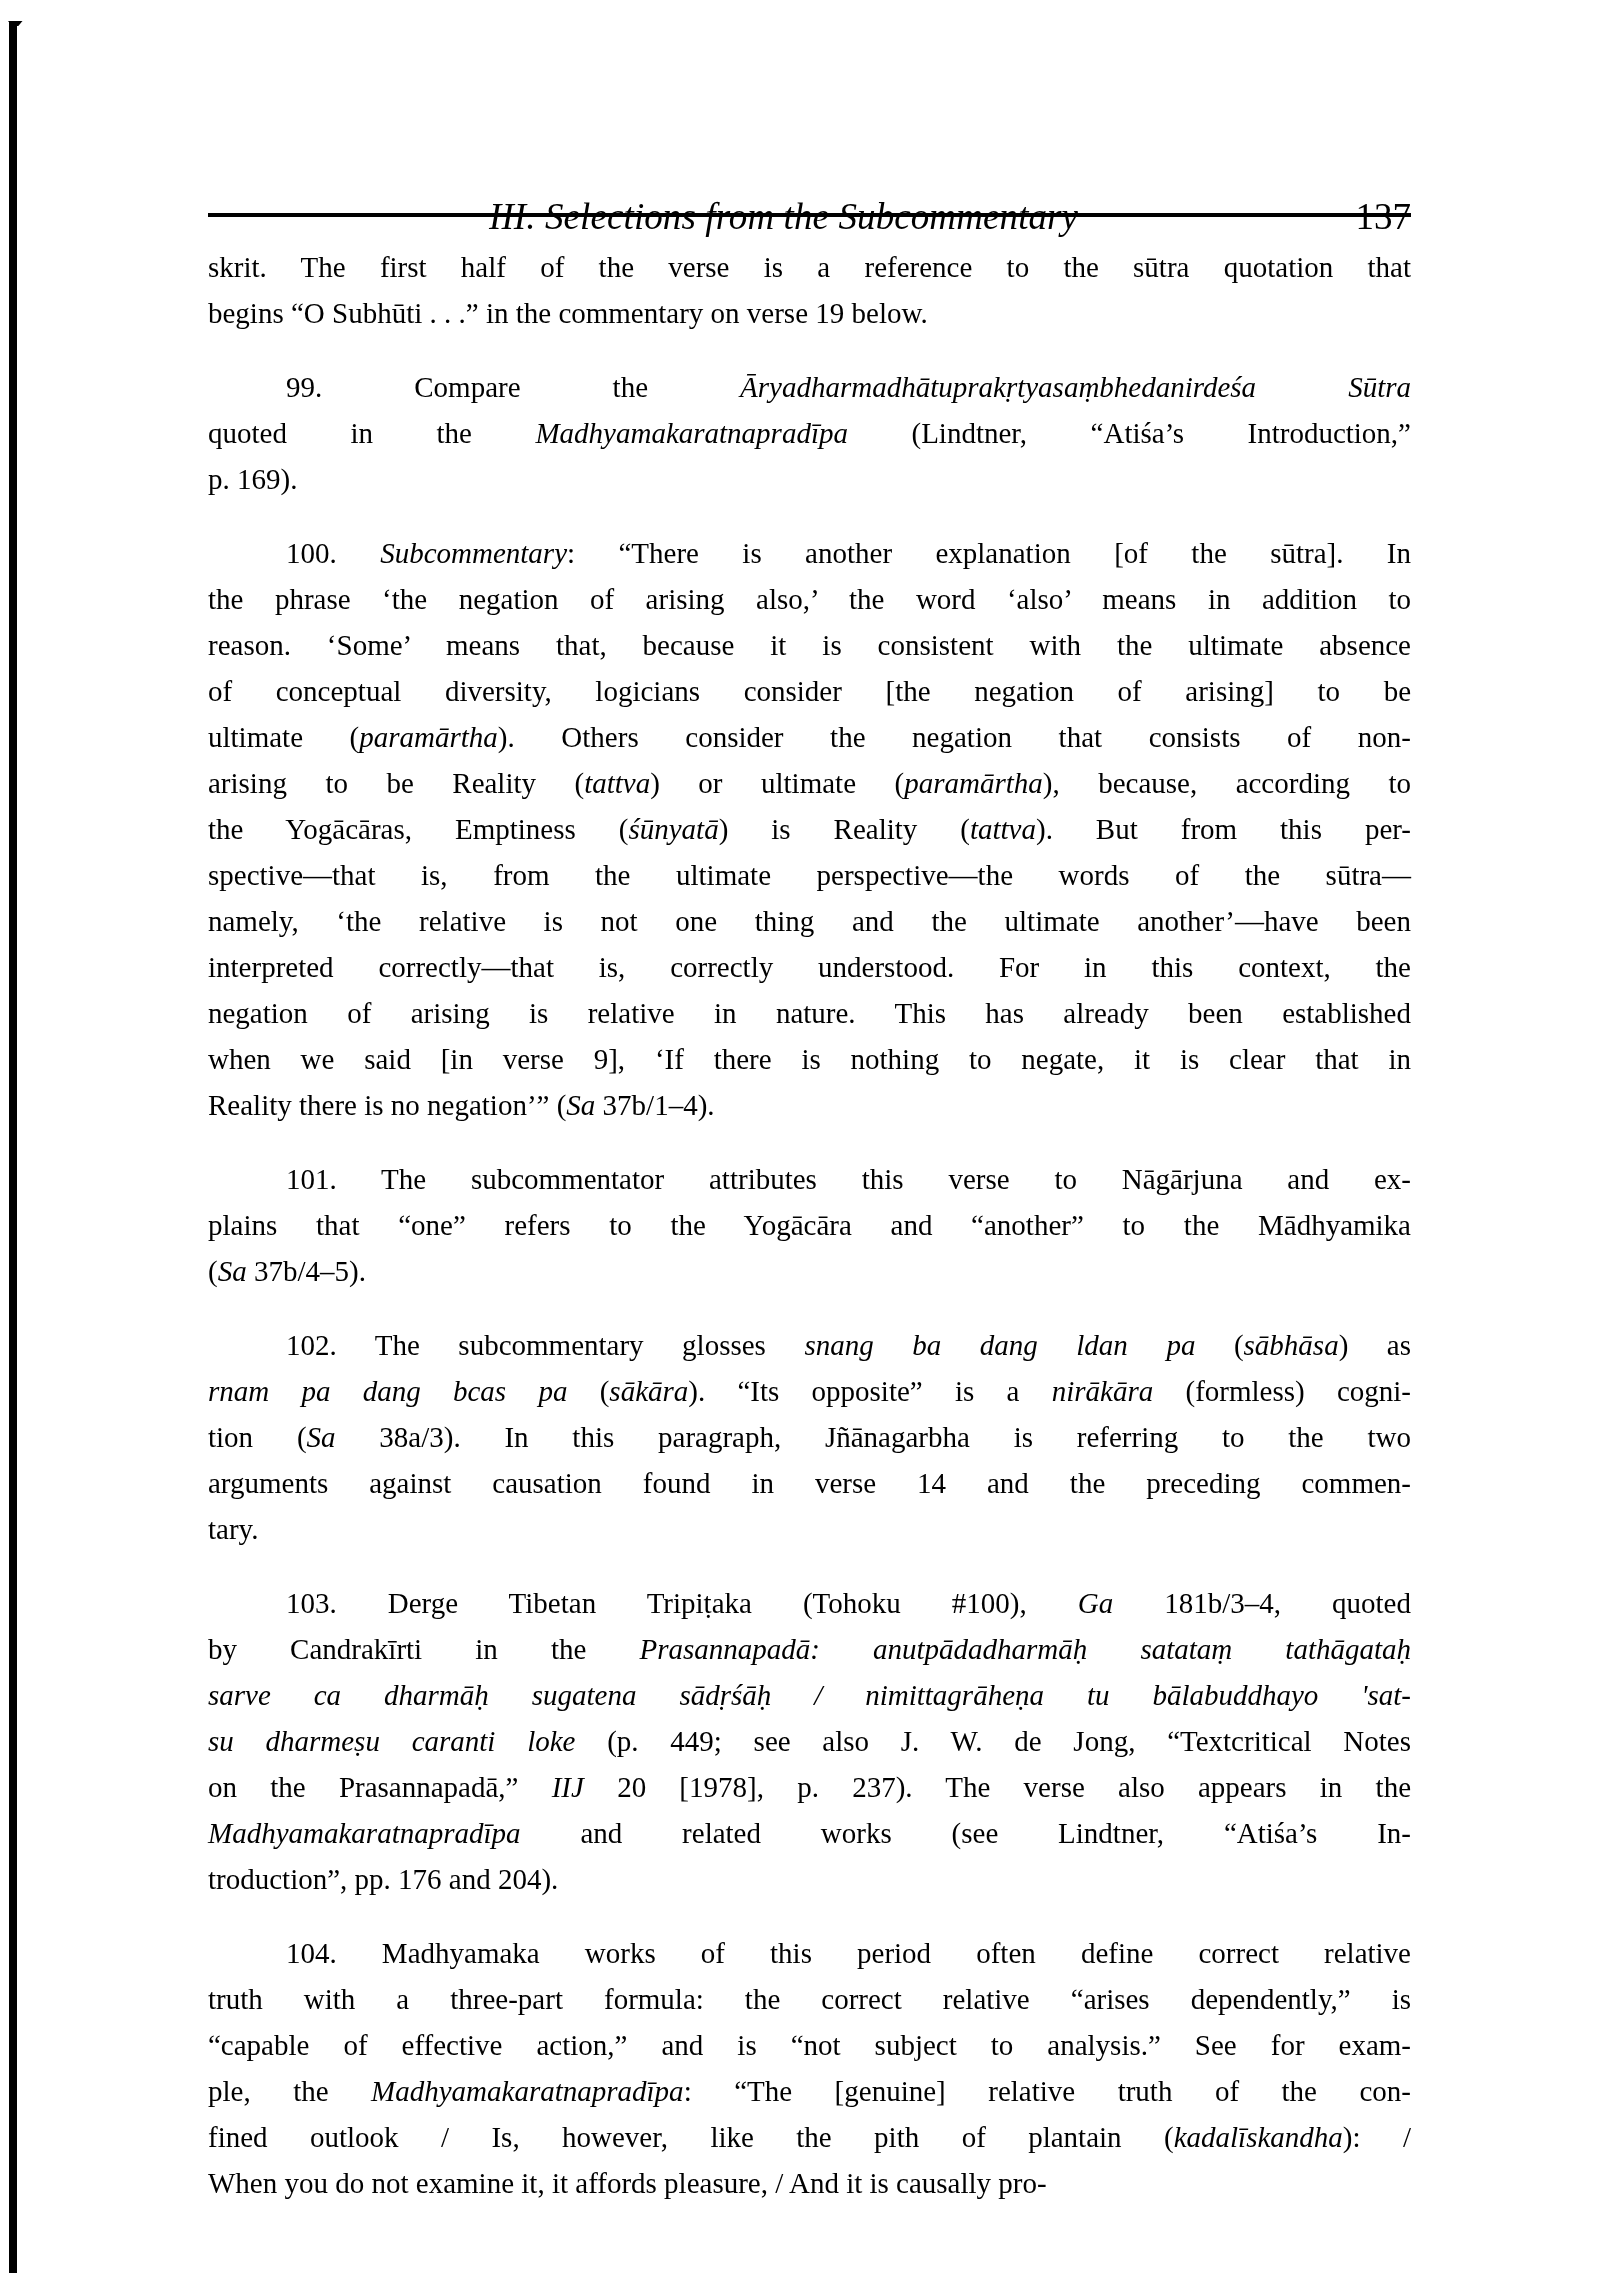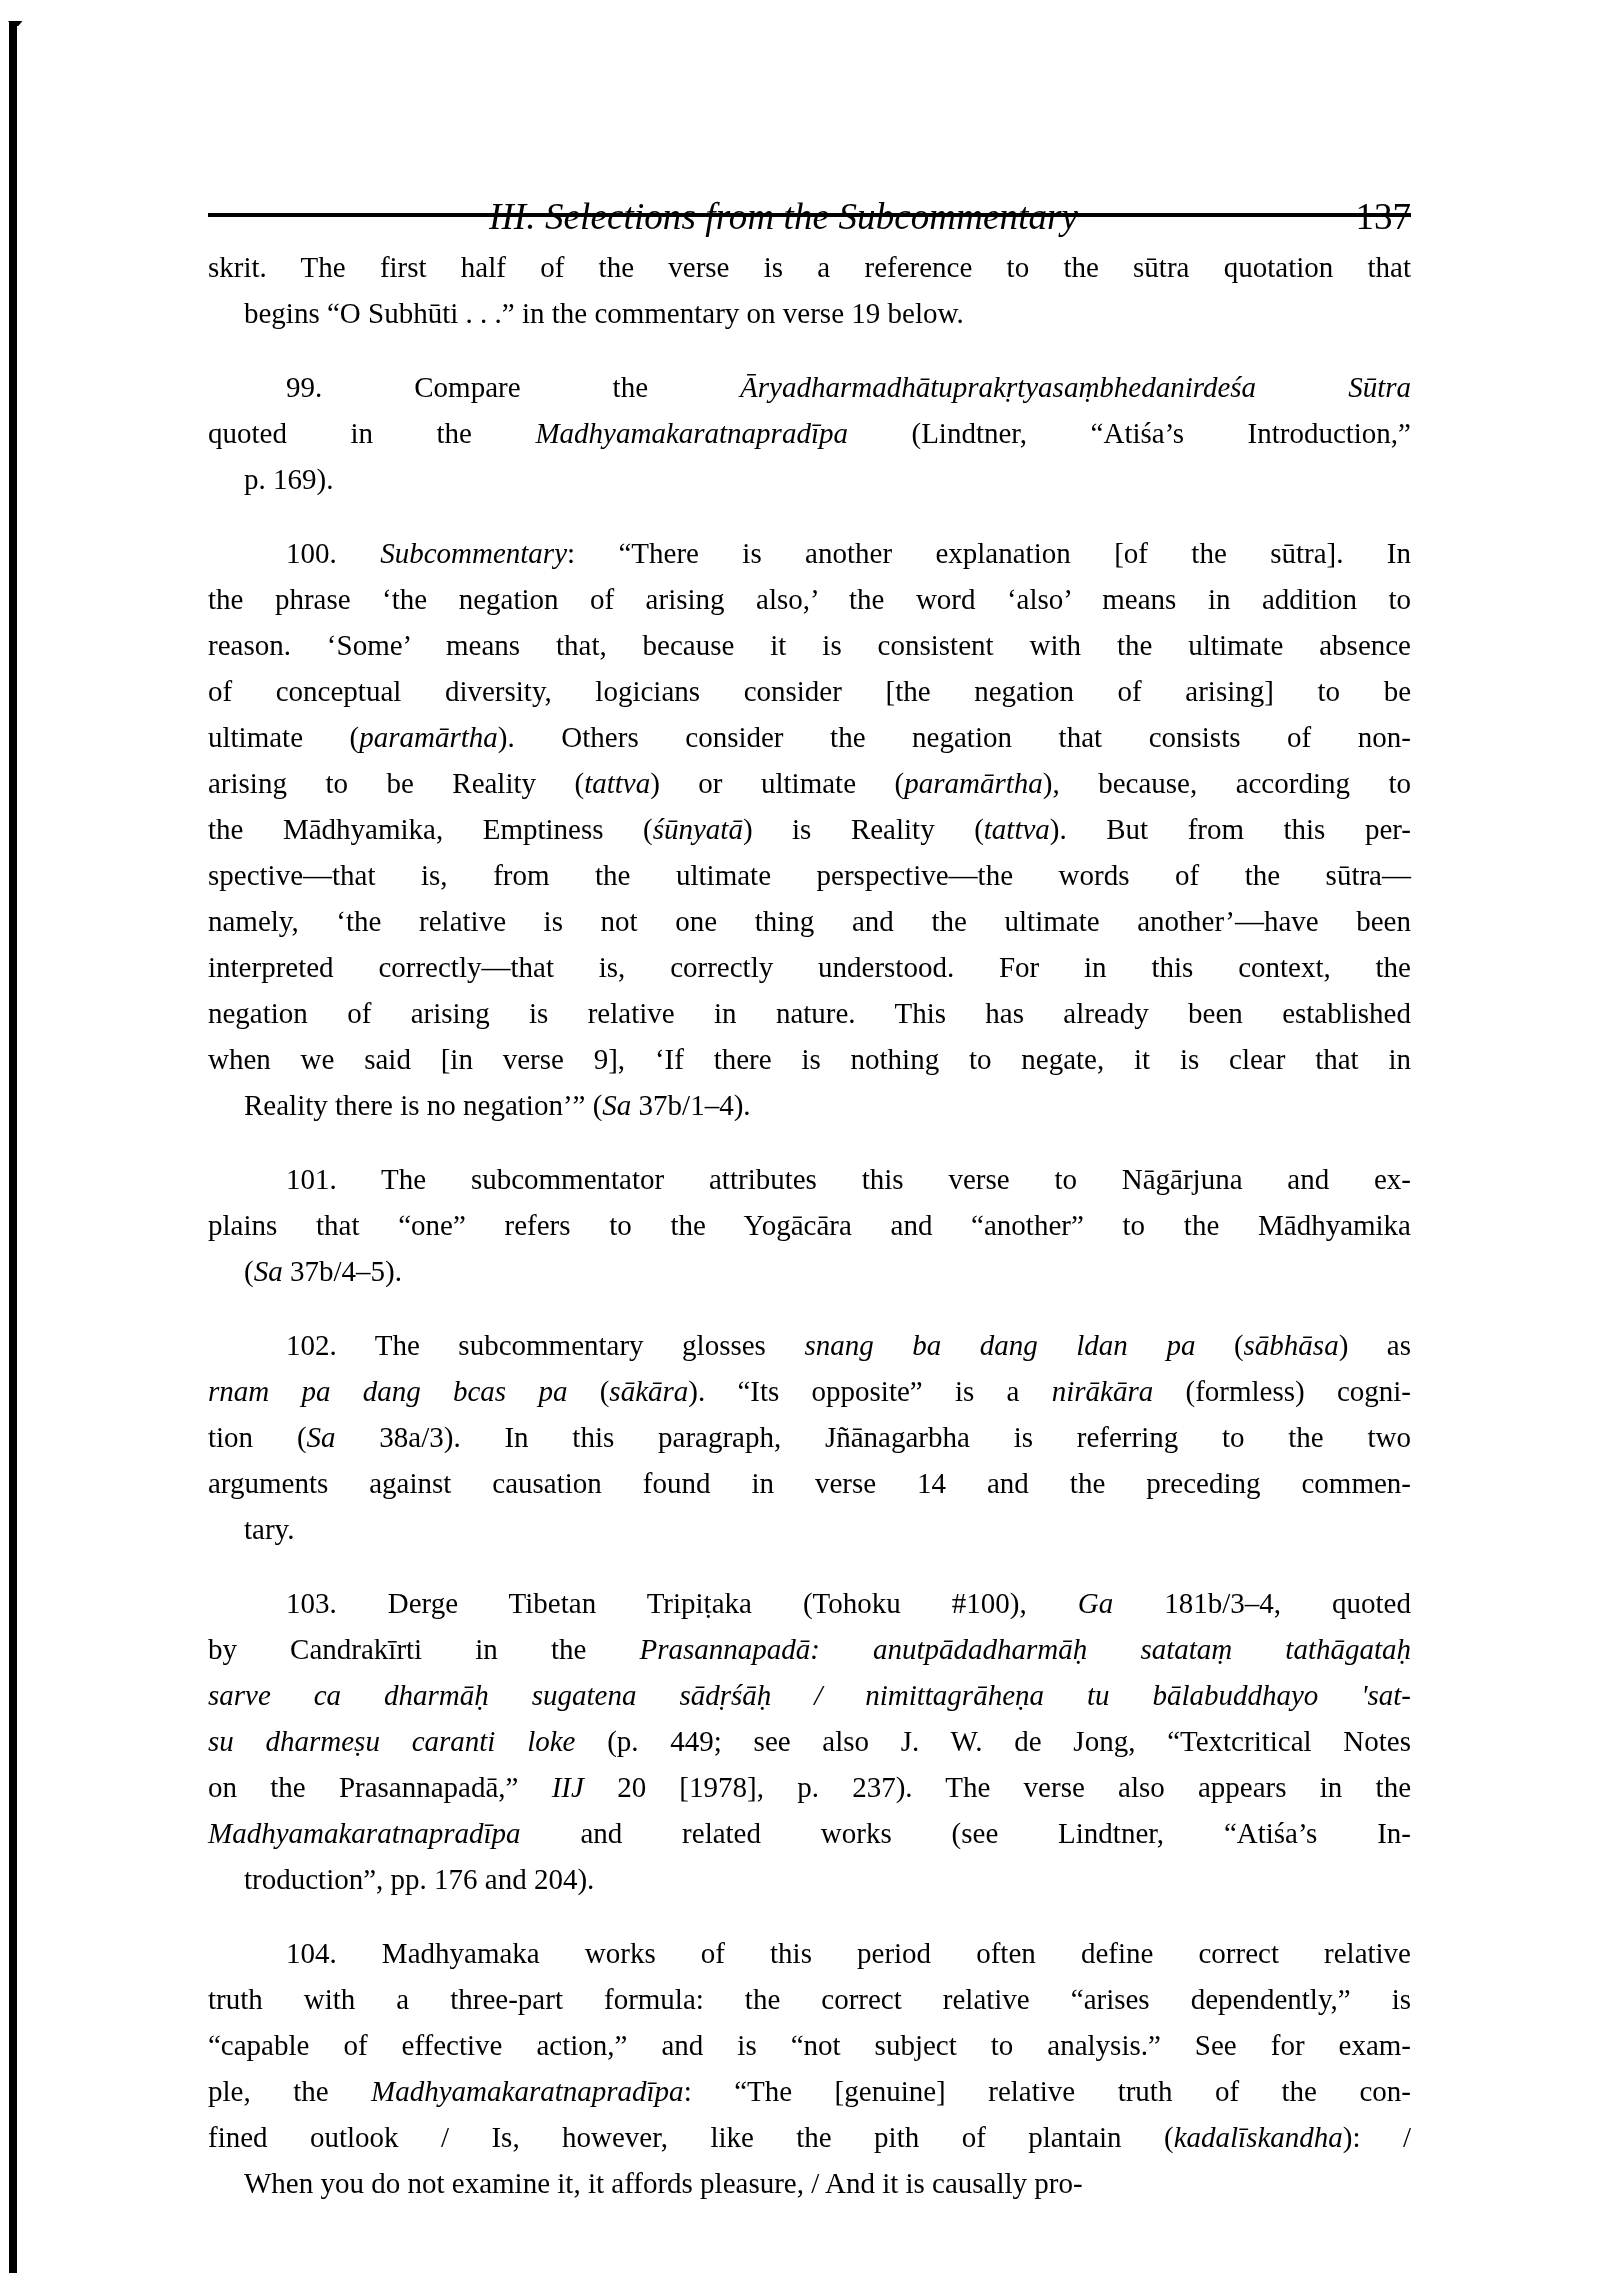--- a/index.html
+++ b/index.html
@@ -79,21 +79,20 @@
     }
     .line {
       display: block;
       height: 46px;
       white-space: nowrap;
       text-align: justify;
       text-align-last: justify;
     }
     .line.last {
       text-align-last: left;
-      margin-left: 36px;
     }
     .line.indent {
       padding-left: 78px;
     }
     .it {
       font-style: italic;
     }
   </style>
 </head>
 <body>
@@ -116,21 +115,21 @@
       <span class="line"><span>quoted in the </span><span class="it">Madhyamakaratnapradīpa</span><span> (Lindtner, “Atiśa’s Introduction,”</span></span>
       <span class="line last"><span>p. 169).</span></span>
     </section>
     <section class="note">
       <span class="line indent"><span>100. </span><span class="it">Subcommentary</span><span>: “There is another explanation [of the sūtra]. In</span></span>
       <span class="line"><span>the phrase ‘the negation of arising also,’ the word ‘also’ means in addition to</span></span>
       <span class="line"><span>reason. ‘Some’ means that, because it is consistent with the ultimate absence</span></span>
       <span class="line"><span>of conceptual diversity, logicians consider [the negation of arising] to be</span></span>
       <span class="line"><span>ultimate (</span><span class="it">paramārtha</span><span>). Others consider the negation that consists of non-</span></span>
       <span class="line"><span>arising to be Reality (</span><span class="it">tattva</span><span>) or ultimate (</span><span class="it">paramārtha</span><span>), because, according to</span></span>
-      <span class="line"><span>the Mādhyamika, Emptiness (</span><span class="it">śūnyatā</span><span>) is Reality (</span><span class="it">tattva</span><span>). But from this per-</span></span>
+      <span class="line"><span>the Yogācāras, Emptiness (</span><span class="it">śūnyatā</span><span>) is Reality (</span><span class="it">tattva</span><span>). But from this per-</span></span>
       <span class="line"><span>spective—that is, from the ultimate perspective—the words of the sūtra—</span></span>
       <span class="line"><span>namely, ‘the relative is not one thing and the ultimate another’—have been</span></span>
       <span class="line"><span>interpreted correctly—that is, correctly understood. For in this context, the</span></span>
       <span class="line"><span>negation of arising is relative in nature. This has already been established</span></span>
       <span class="line"><span>when we said [in verse 9], ‘If there is nothing to negate, it is clear that in</span></span>
       <span class="line last"><span>Reality there is no negation’” (</span><span class="it">Sa</span><span> 37b/1–4).</span></span>
     </section>
     <section class="note">
       <span class="line indent"><span>101. The subcommentator attributes this verse to Nāgārjuna and ex-</span></span>
       <span class="line"><span>plains that “one” refers to the Yogācāra and “another” to the Mādhyamika</span></span>

